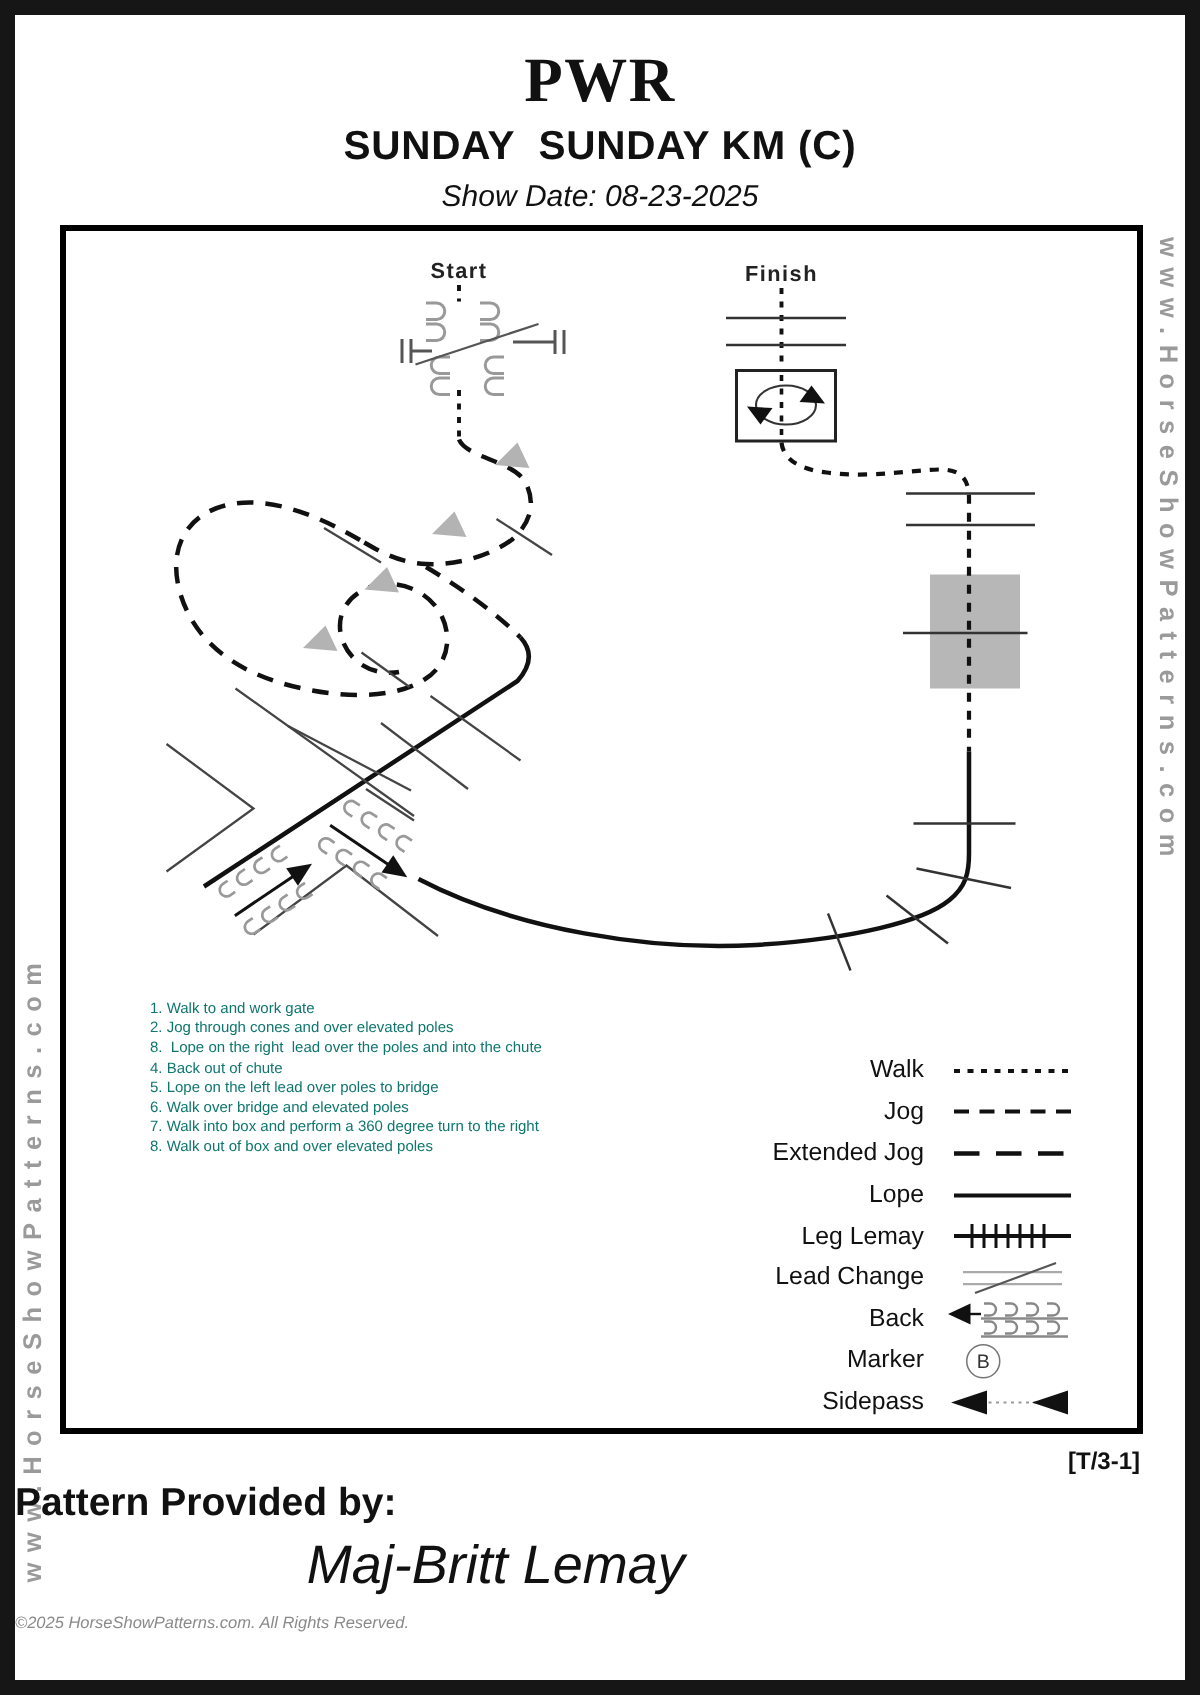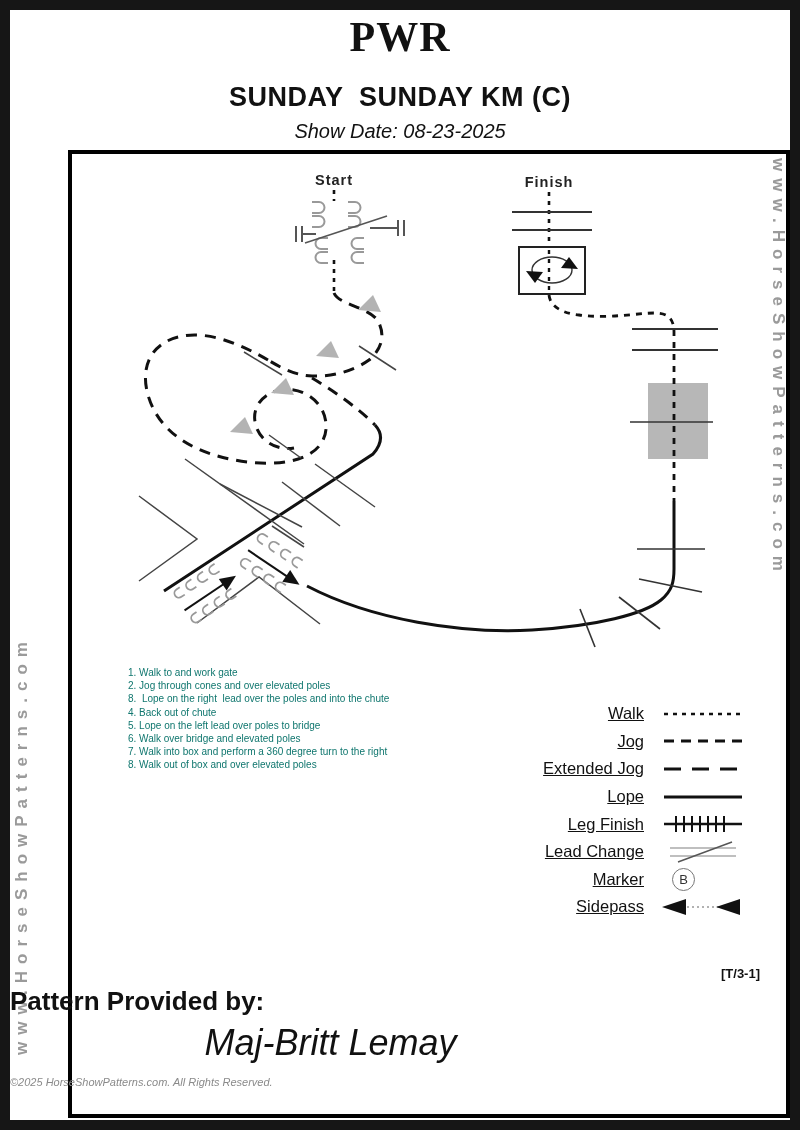--- a/index.html
+++ b/index.html
@@ -2,50 +2,50 @@
 <html><head>
 <meta charset="utf-8">
 <style>
   html,body{margin:0;padding:0;background:#e8e8e8;}
   .page{
     position:relative;width:800px;height:1130px;box-sizing:border-box;
     background:#fff;border:10px solid #161616;overflow:hidden;
     font-family:"Liberation Sans",sans-serif;color:#111;
   }
   
-  .title{position:absolute;top:3px;left:0;width:780px;text-align:center;
+  .title{position:absolute;top:20px;left:0;width:780px;text-align:center;
     font-family:"Liberation Serif",serif;font-weight:bold;font-size:42px;letter-spacing:1px;}
   .subtitle{position:absolute;top:72px;left:0;width:780px;text-align:center;
     font-weight:bold;font-size:27px;white-space:pre;letter-spacing:.5px;}
   .showdate{position:absolute;top:110px;left:0;width:780px;text-align:center;
     font-style:italic;font-size:20px;}
   
   .side-text{position:absolute;width:30px;height:905px;color:#9a9a9a;font-weight:bold;
     font-size:17px;letter-spacing:7px;writing-mode:vertical-rl;text-orientation:mixed;
     white-space:nowrap;}
   .side-left{left:2px;top:140px;transform:rotate(180deg);}
   .side-right{left:748px;top:148px;}
   
-  .diagram-box{position:absolute;left:30px;top:140px;width:722px;height:968px;
-    border:4px solid #000;box-sizing:border-box;margin-left:28px;}
+  .diagram-box{position:absolute;left:30px;top:140px;width:722px;height:806px;
+    border:4px solid #000;box-sizing:border-box;}
   .diagram-svg{position:absolute;left:0;top:0;}
   
   .instructions{position:absolute;left:56px;top:512px;width:382px;
     font-size:10px;line-height:1.32;color:#0f766e;}
   .instr{white-space:pre-wrap;}
   
   .legend{position:absolute;right:38px;top:546px;}
-  .legend-row{display:flex;align-items:center;height:27.6px;text-decoration:underline;}
+  .legend-row{display:flex;align-items:center;height:27.6px;}
   .legend-label{width:148px;text-align:right;font-size:16.5px;color:#111;padding-right:14px;}
   .legend-sym{width:90px;height:22px;position:relative;}
   .marker-circle{display:inline-block;width:21px;height:21px;margin-left:14px;
     border:1.5px solid #777;border-radius:50%;text-align:center;line-height:21px;
     font-size:13px;color:#333;}
   
-  .pattern-code{position:absolute;top:956px;right:30px;font-weight:bold;font-size:13px;}
+  .pattern-code{position:absolute;top:956px;right:30px;font-weight:bold;font-size:16px;}
   .provided-label{position:absolute;top:976px;left:0;width:780px;
     font-weight:bold;font-size:26px;}
   .provided-name{position:absolute;top:1012px;left:0;width:641px;text-align:center;
     font-style:italic;font-size:36px;}
   .copyright{position:absolute;top:1066px;left:0;width:780px;text-align:left;
     font-style:italic;font-size:11px;color:#8a8a8a;}
 </style>
 </head>
 <body>
 
@@ -226,21 +226,21 @@
       </div>
       <div class="legend-row">
         <span class="legend-label">Lope</span>
         <span class="legend-sym">
           <svg width="90" height="22">
               <path d="M6,11 H84" stroke="#111" stroke-width="2.8" fill="none"></path>
             </svg>
         </span>
       </div>
       <div class="legend-row">
-        <span class="legend-label">Leg Finish</span>
+        <span class="legend-label">Leg Lemay</span>
         <span class="legend-sym">
           <svg width="90" height="22">
             <path d="M6,11 H84" stroke="#111" stroke-width="2.6"></path>
             <g stroke="#111" stroke-width="2">
               <path d="M18,3 V19"></path>
                 <path d="M26,3 V19"></path>
                 <path d="M34,3 V19"></path>
                 <path d="M42,3 V19"></path>
               <path d="M50,3 V19"></path>
                 <path d="M58,3 V19"></path>
@@ -253,20 +253,41 @@
         <span class="legend-label">Lead Change</span>
         <span class="legend-sym">
           <svg width="90" height="22">
             <path d="M12,7 H78" stroke="#aaa" stroke-width="1.5"></path>
             <path d="M12,15 H78" stroke="#aaa" stroke-width="1.5"></path>
             <path d="M20,21 L74,1" stroke="#555" stroke-width="1.4"></path>
           </svg>
         </span>
       </div>
       <div class="legend-row">
+        <span class="legend-label">Back</span>
+        <span class="legend-sym">
+          <svg width="90" height="24">
+            <polygon points="2,8 17,1 17,15" fill="#111"></polygon>
+            <path d="M15,8 H24" stroke="#111" stroke-width="1.6"></path>
+            <g stroke="#888" stroke-width="1.6" fill="none">
+              <path d="M26,1 h4 a4,4 0 0 1 0,8 h-4"></path>
+                <path d="M40,1 h4 a4,4 0 0 1 0,8 h-4"></path>
+              <path d="M54,1 h4 a4,4 0 0 1 0,8 h-4"></path>
+                <path d="M68,1 h4 a4,4 0 0 1 0,8 h-4"></path>
+              <path d="M24,11 H82"></path>
+              <path d="M26,13 h4 a4,4 0 0 1 0,8 h-4"></path>
+                <path d="M40,13 h4 a4,4 0 0 1 0,8 h-4"></path>
+              <path d="M54,13 h4 a4,4 0 0 1 0,8 h-4"></path>
+                <path d="M68,13 h4 a4,4 0 0 1 0,8 h-4"></path>
+              <path d="M24,23 H82"></path>
+            </g>
+          </svg>
+        </span>
+      </div>
+      <div class="legend-row">
         <span class="legend-label">Marker</span>
         <span class="legend-sym">
           <span class="marker-circle">B</span>
         </span>
       </div>
       <div class="legend-row">
         <span class="legend-label">Sidepass</span>
         <span class="legend-sym">
           <svg width="90" height="22">
             <path d="M14,11 H82" stroke="#999" stroke-width="1.4" stroke-dasharray="2 3"></path>

